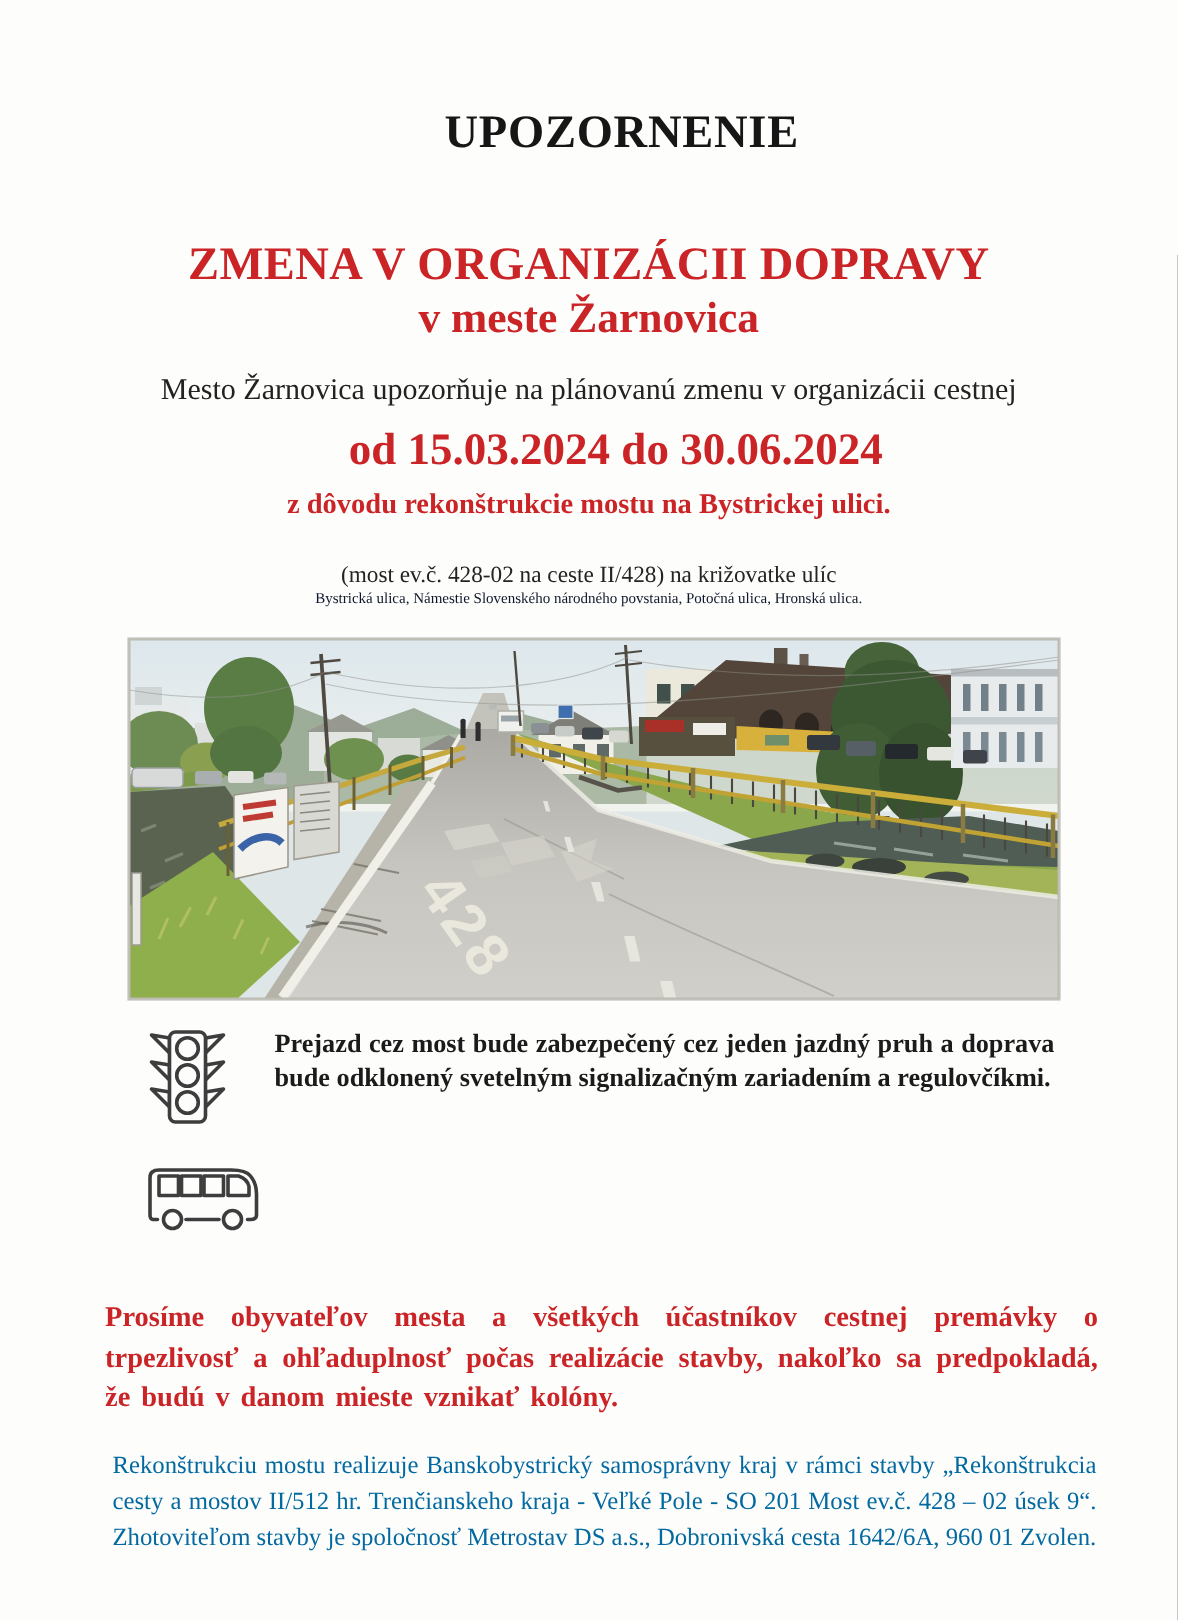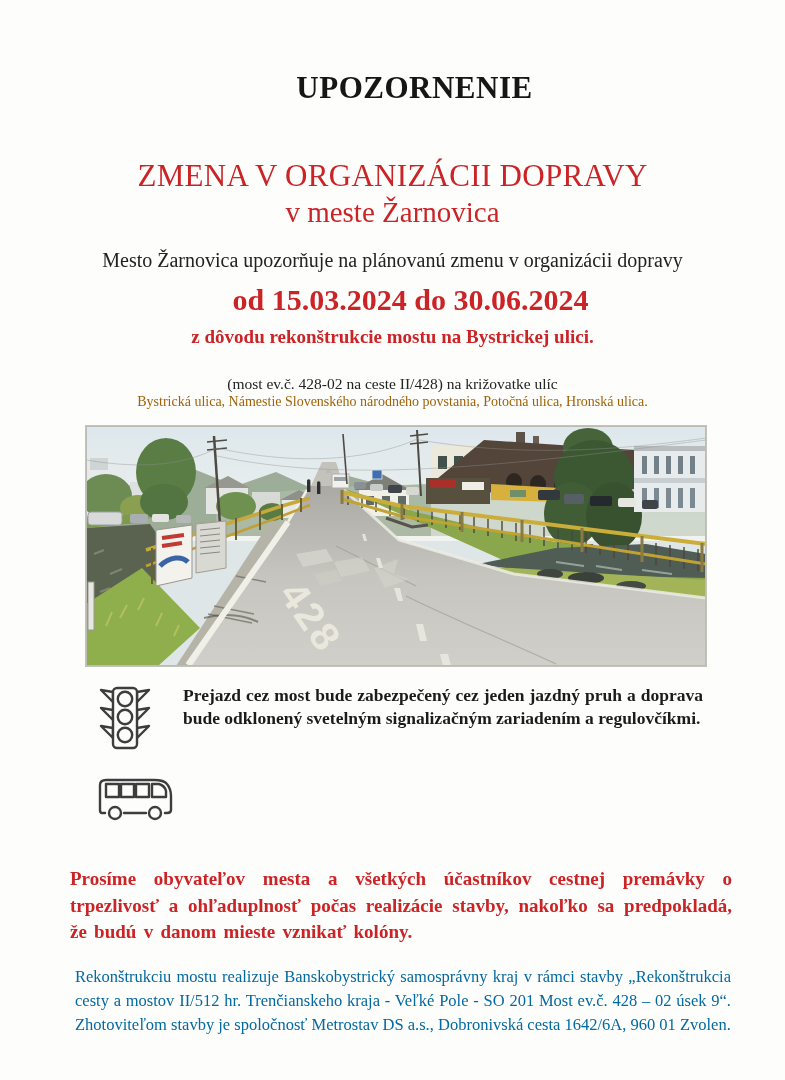--- a/index.html
+++ b/index.html
@@ -7,30 +7,30 @@
     position:relative;
     width:785px;height:1080px;
     margin:0 auto;
     background:#fdfdfc;
     font-family:"Liberation Serif","DejaVu Serif",serif;
     color:#1c1c1c;
     overflow:hidden;
   }
   .abs{position:absolute;}
   .centered{left:0;right:0;text-align:center;}
-  .red{color:#cb2427;}
+  .red{color:#cb2427;font-weight:bold;}
 
   .title{top:70px;font-size:31px;font-weight:bold;letter-spacing:.5px;color:#161616;padding-left:44px;}
-  .heading{top:158px;font-size:31px;font-weight:normal;letter-spacing:.3px;}
+  .heading{top:158px;font-size:31px;font-weight:bold;letter-spacing:.3px;}
   .subheading{top:196px;font-size:29px;}
   .intro{top:249px;font-size:20px;color:#222;}
   .dates{top:283px;font-size:30px;font-weight:bold;padding-left:36px;}
   .reason{top:326px;font-size:19px;font-weight:bold;}
   .loc1{top:375px;font-size:15.5px;color:#242424;}
-  .loc2{top:394px;font-size:14px;color:#a16207;}
+  .loc2{top:394px;font-size:10px;color:#0f172a;}
 
   .photo{
     top:425px;left:85px;width:620px;height:240px;
     border:1px solid #c3c3bb;box-sizing:content-box;background:#dfe6e8;
   }
   .photo svg{display:block;}
 
   .notice-row{left:95px;width:608px;}
   .notice-row .nicon{position:absolute;left:2px;top:2px;}
   .notice-row p{
@@ -53,21 +53,21 @@
   }
 </style>
 </head>
 <body>
 
 <div class="page">
 
   <div class="abs centered title">UPOZORNENIE</div>
   <div class="abs centered heading red">ZMENA V ORGANIZÁCII DOPRAVY</div>
   <div class="abs centered subheading red">v meste Žarnovica</div>
-  <div class="abs centered intro">Mesto Žarnovica upozorňuje na plánovanú zmenu v organizácii dopravy</div>
+  <div class="abs centered intro">Mesto Žarnovica upozorňuje na plánovanú zmenu v organizácii cestnej</div>
   <div class="abs centered dates red">od 15.03.2024 do 30.06.2024</div>
   <div class="abs centered reason red">z dôvodu rekonštrukcie mostu na Bystrickej ulici.</div>
   <div class="abs centered loc1">(most ev.č. 428-02 na ceste II/428) na križovatke ulíc</div>
   <div class="abs centered loc2">Bystrická ulica, Námestie Slovenského národného povstania, Potočná ulica, Hronská ulica.</div>
 
   <div class="abs photo">
     <svg width="620" height="240" viewBox="0 0 620 240">
       <defs>
         <linearGradient id="sky" x1="0" y1="0" x2="0" y2="1">
           <stop offset="0" stop-color="#dde7ec"></stop>

